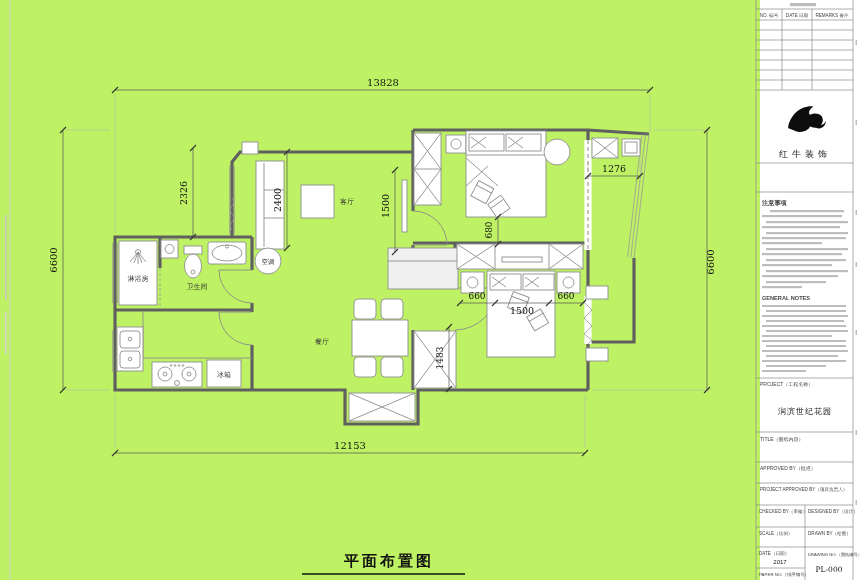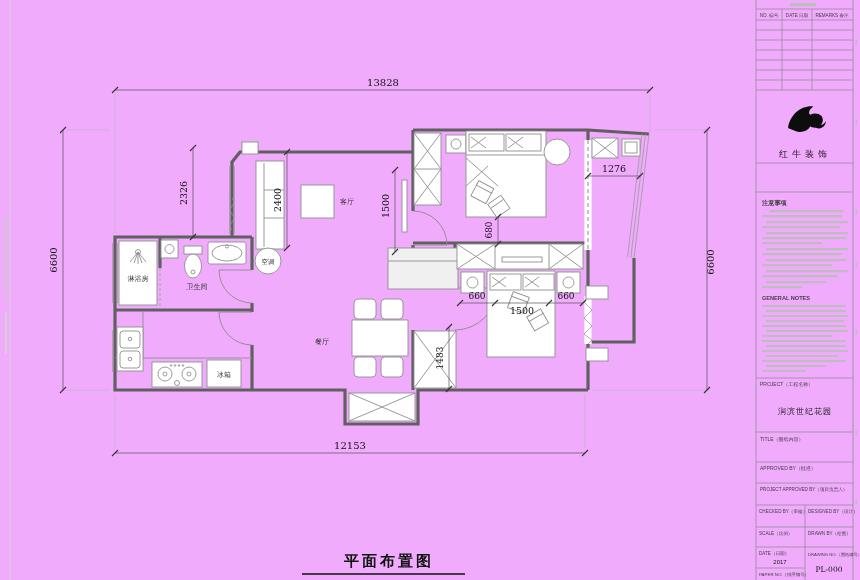--- a/index.html
+++ b/index.html
@@ -1,17 +1,17 @@
 <!DOCTYPE html>
 <html><head>
 <meta charset="utf-8">
 <style>
   html,body{margin:0;padding:0;background:#ffffff;width:860px;height:580px;overflow:hidden;
     font-family:"Liberation Sans", sans-serif;}
-  .sheet{position:relative;width:860px;height:580px;background:#f0abfc;}
+  .sheet{position:relative;width:760px;height:580px;background:#bef264;}
   svg text{font-family:"DejaVu Serif", serif;fill:#111;}
   svg text.cjk{font-family:"Liberation Sans", sans-serif;fill:#333;}
   svg text.tb{font-family:"Liberation Sans", sans-serif;fill:#444;}
   .wall{stroke:#606060;stroke-width:3.2;fill:none;}
   .thinw{stroke:#9a9a9a;stroke-width:0.8;fill:none;}
   .furn{stroke:#8f8f8f;stroke-width:0.9;fill:#ffffff;}
   .furnl{stroke:#8f8f8f;stroke-width:0.9;fill:none;}
   .door{stroke:#8a8a8a;stroke-width:0.9;fill:none;}
   .dim{stroke:#555;stroke-width:0.7;fill:none;}
   .ext{stroke:#b5b5b5;stroke-width:0.55;fill:none;}

